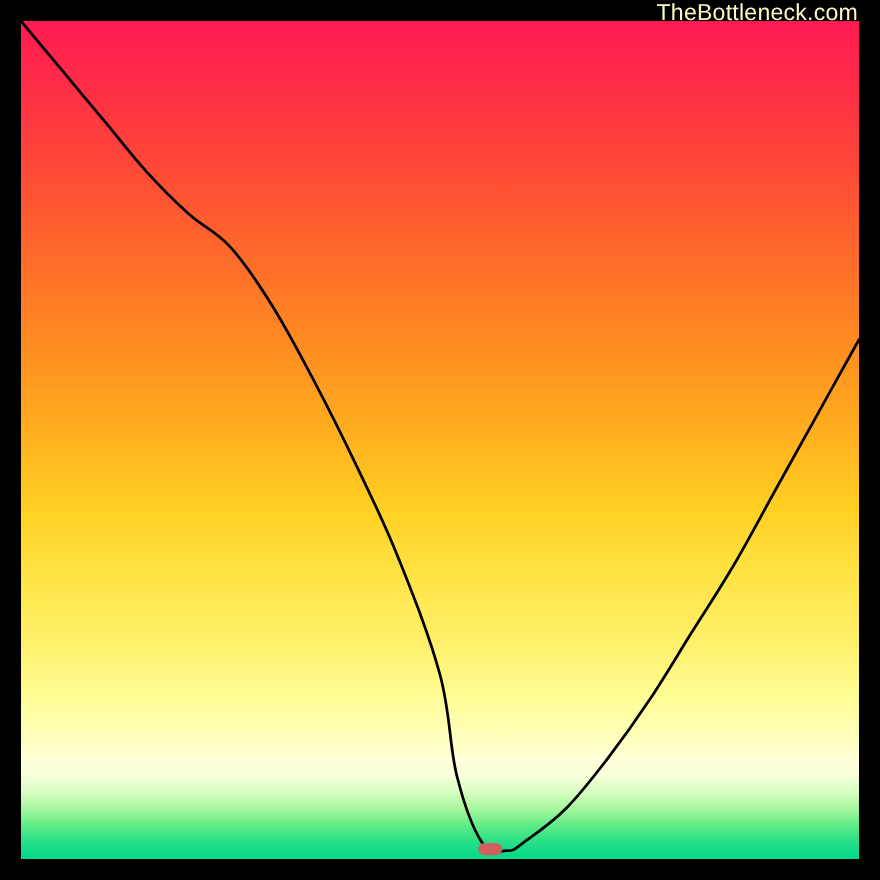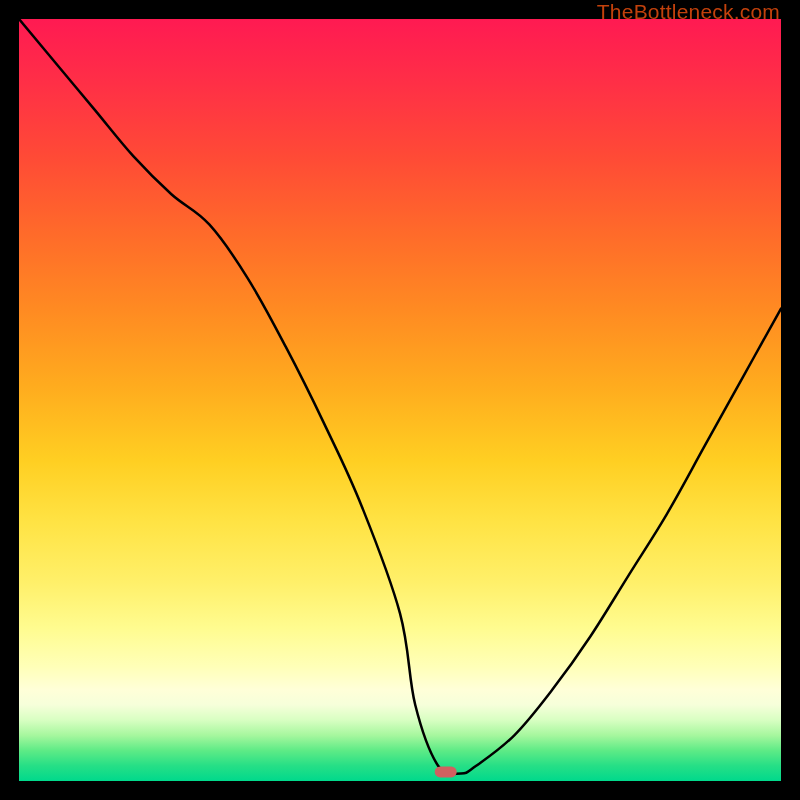--- a/index.html
+++ b/index.html
@@ -72,21 +72,21 @@
     fill: none;
     stroke: #000;
     stroke-width: 2.5;
     stroke-linecap: round;
     stroke-linejoin: round;
   }
   .watermark {
     position: absolute;
     top: 0px;
     right: 20px;
-    color: #c2410c;
+    color: #fef9c3;
     font-size: 21px;
     font-weight: 400;
     letter-spacing: 0.2px;
   }
 </style>
 </head>
 <body>
 
 <div class="frame">
   <div class="plot-area">

